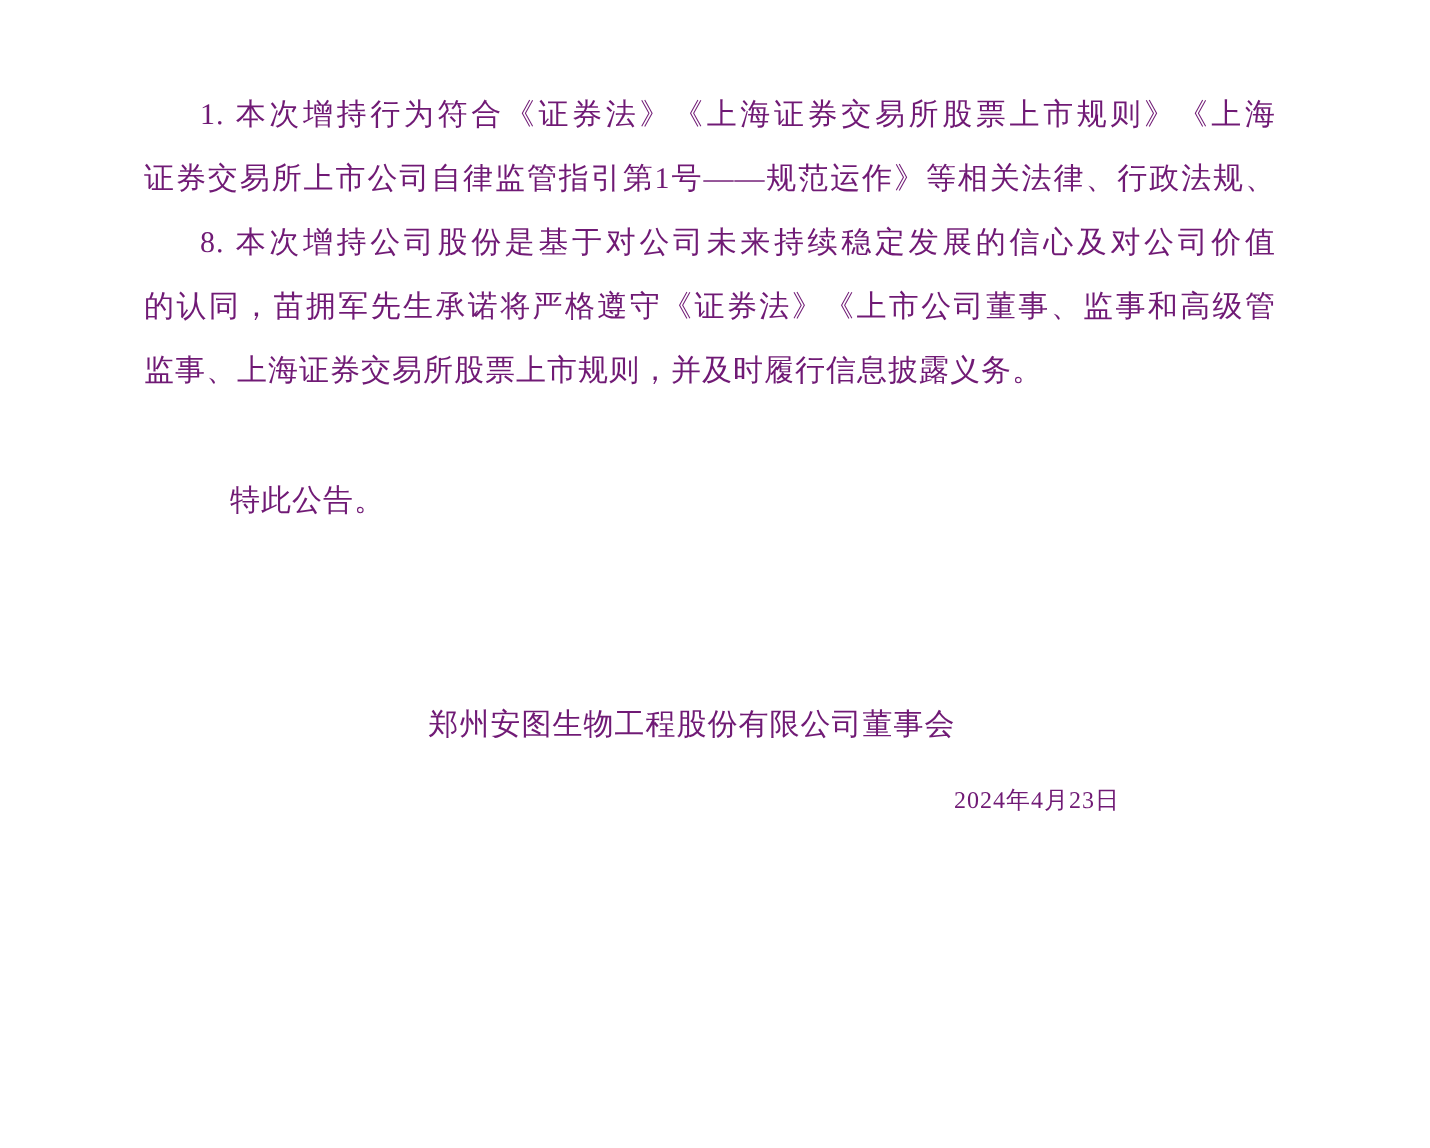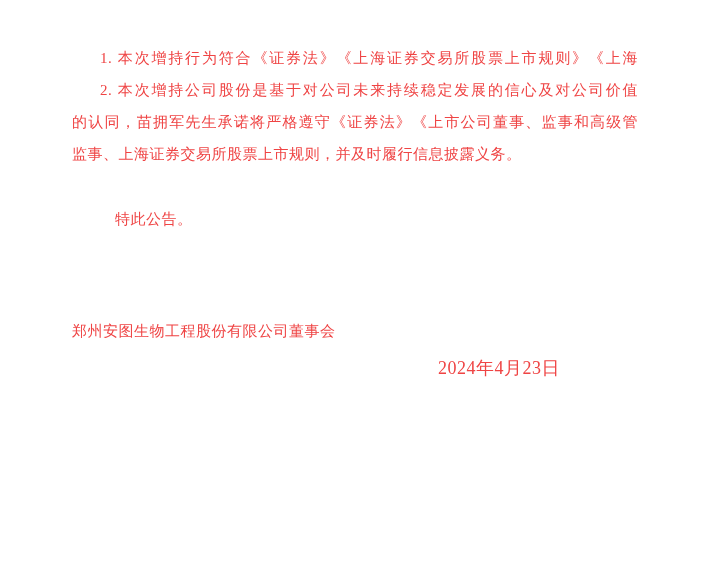--- a/index.html
+++ b/index.html
@@ -8,21 +8,21 @@
     background: #ffffff;
   }
   .page {
     position: relative;
     width: 715px;
     height: 574px;
     box-sizing: border-box;
     background: #ffffff;
     padding: 42px 77px 0 72px;
     font-family: "Liberation Serif", "DejaVu Serif", serif;
-    color: #ef4444;
+    color: #701a75;
     overflow: hidden;
   }
   .line {
     margin: 0;
     font-size: 15px;
     line-height: 32px;
     letter-spacing: 0.5px;
     white-space: nowrap;
   }
   
@@ -35,40 +35,41 @@
   .indent-num { text-indent: 28px; }
   .closing {
     text-indent: 43px;
     margin-top: 33px;
   }
   .sig-company {
     margin: 80px 0 4px 0;
     font-size: 15px;
     line-height: 32px;
     letter-spacing: 0.5px;
-    text-align: left;
+    text-align: center;
     padding-right: 18px;
   }
   .sig-date {
     margin: 5px 0 0 0;
-    font-size: 18px;
+    font-size: 12px;
     line-height: 32px;
     letter-spacing: 0.5px;
     text-align: right;
     padding-right: 78px;
   }
 </style>
 </head>
 <body>
 
 <div class="page">
 
   <p class="line j indent-num">1. 本次增持行为符合《证券法》《上海证券交易所股票上市规则》《上海</p>
+  <p class="line j">证券交易所上市公司自律监管指引第1号——规范运作》等相关法律、行政法规、</p>
 
-  <p class="line j indent-num">2. 本次增持公司股份是基于对公司未来持续稳定发展的信心及对公司价值</p>
+  <p class="line j indent-num">8. 本次增持公司股份是基于对公司未来持续稳定发展的信心及对公司价值</p>
   <p class="line j">的认同，苗拥军先生承诺将严格遵守《证券法》《上市公司董事、监事和高级管</p>
 
   <p class="line">监事、上海证券交易所股票上市规则，并及时履行信息披露义务。</p>
 
   <p class="line closing">特此公告。</p>
 
   <div>
     <p class="sig-company">郑州安图生物工程股份有限公司董事会</p>
     <p class="sig-date">2024年4月23日</p>
   </div>

